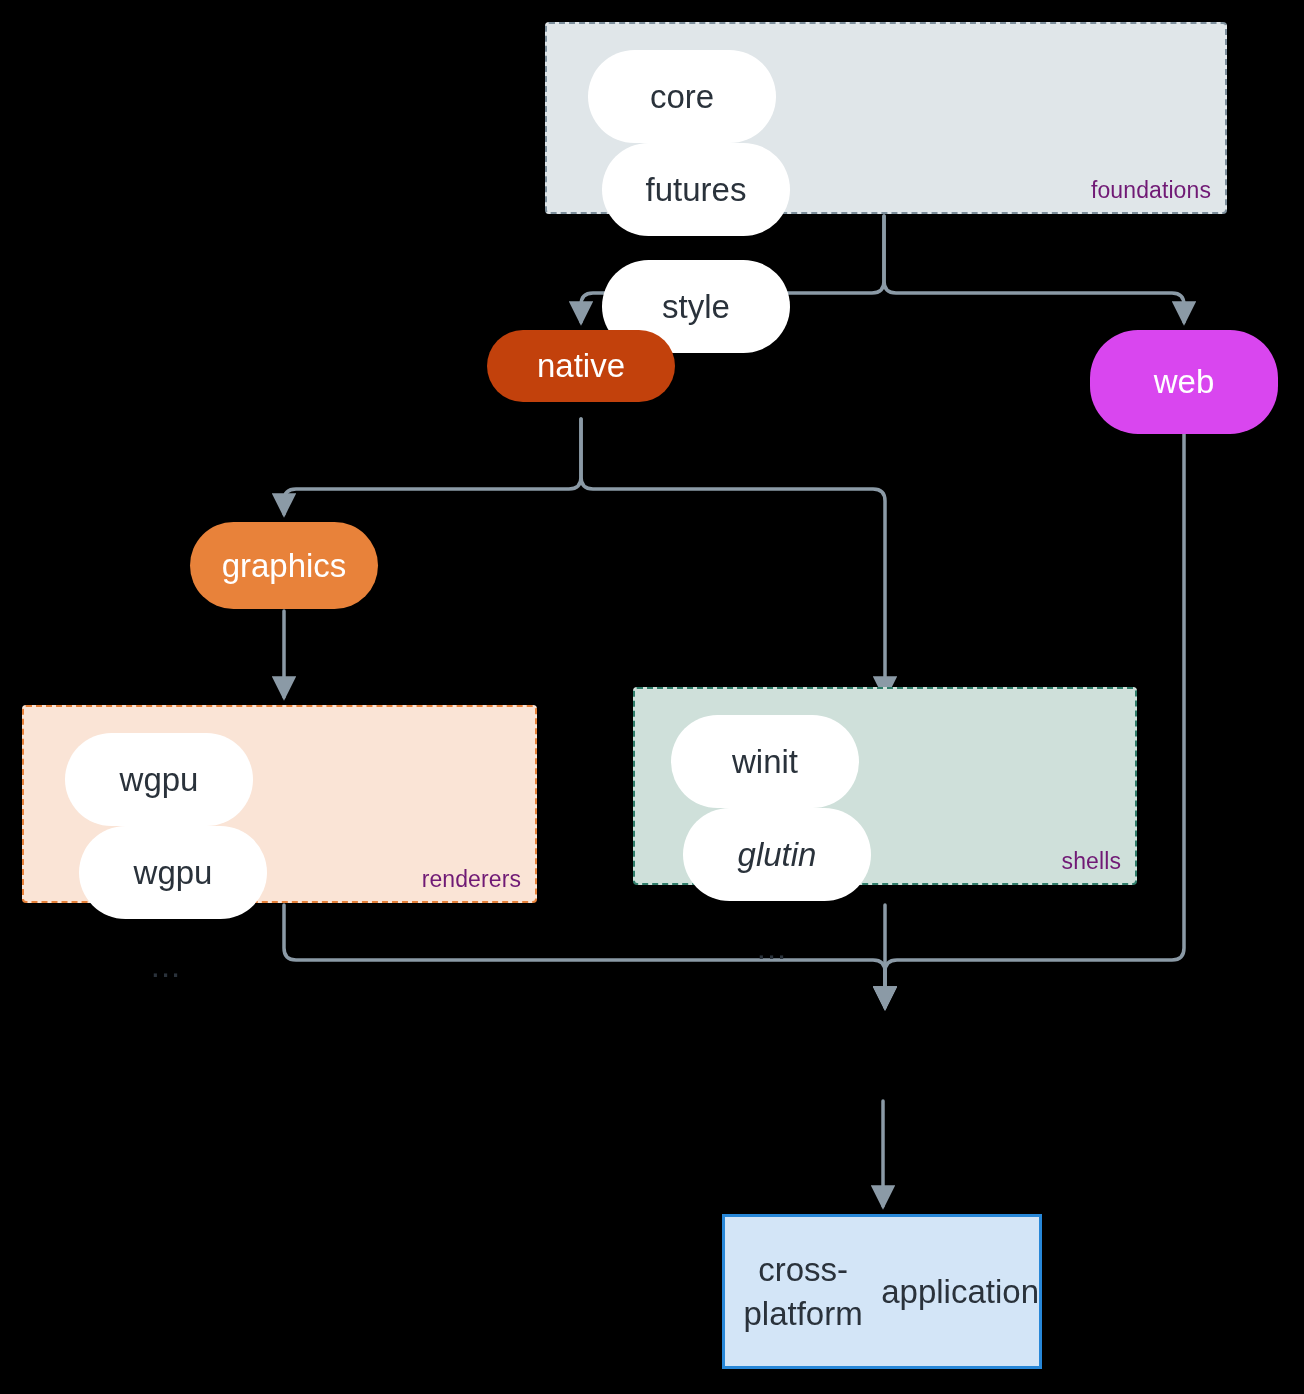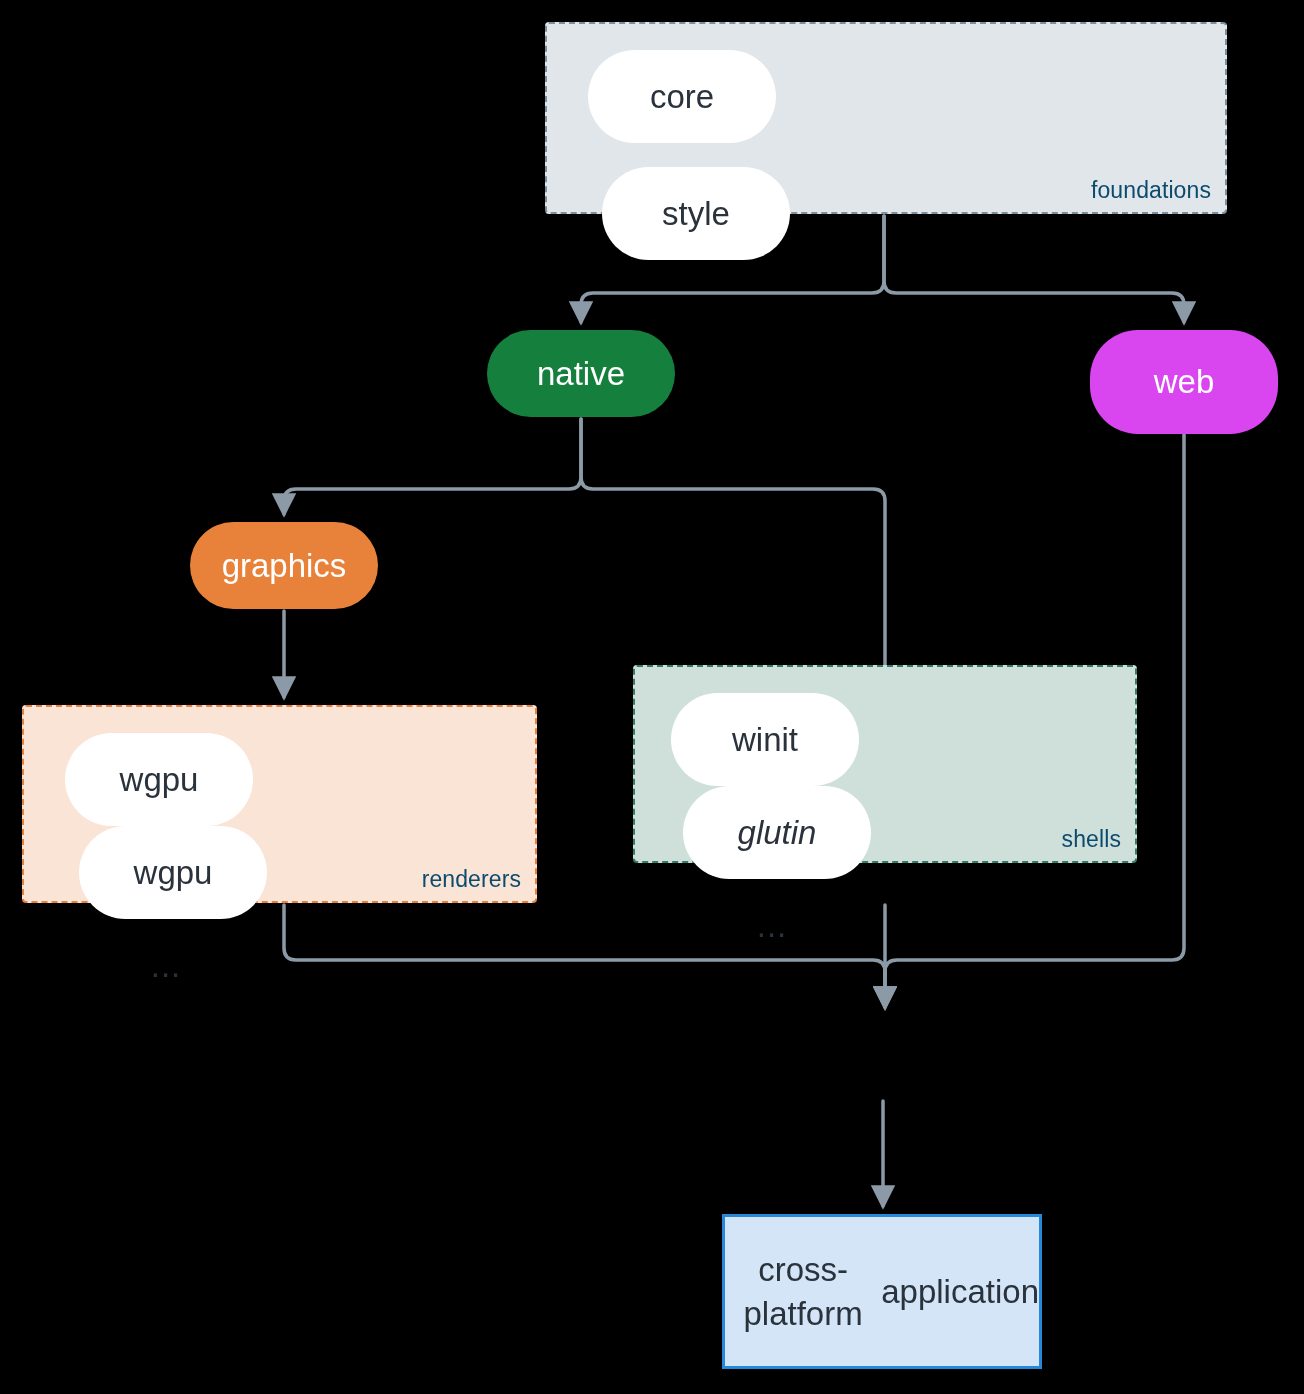--- a/index.html
+++ b/index.html
@@ -33,39 +33,39 @@
     position: absolute;
     display: flex;
     align-items: center;
     flex-direction: column;
   }
   .group-label {
     position: absolute;
     right: 14px;
     bottom: 8px;
     font-size: 23px;
-    color: #0c4a6e;
+    color: #701a75;
     white-space: nowrap;
     letter-spacing: 0.1px;
   }
 
   .group-foundations {
     left: 545px; top: 22px;
     width: 682px; height: 192px;
     background: #e0e6e9;
     border: 2px dashed #7d8f9c;
   }
   .group-renderers {
     left: 22px; top: 705px;
     width: 515px; height: 198px;
     background: #fae4d6;
     border: 2px dashed #e8823a;
   }
   .group-shells {
-    left: 633px; top: 665px;
+    left: 633px; top: 687px;
     width: 504px; height: 198px;
     background: #cfe0da;
     border: 2px dashed #2f7d6a;
   }
 
   
   .pill-white {
     background: #ffffff;
     border-radius: 48px;
     height: 93px;
@@ -94,22 +94,22 @@
     align-items: center;
     justify-content: center;
     font-size: 33px;
     color: #ffffff;
     white-space: nowrap;
     box-sizing: border-box;
     border-radius: 48px;
   }
   .node-native {
     left: 487px; top: 330px;
-    width: 188px; height: 87px;
-    background: #15803d;
+    width: 188px; height: 72px;
+    background: #c2410c;
   }
   .node-web {
     left: 1090px; top: 330px;
     width: 188px; height: 104px;
     background: #d946ef;
   }
   .node-graphics {
     left: 190px; top: 522px;
     width: 188px; height: 87px;
     background: #e8823a;
@@ -165,20 +165,21 @@
 
       <path d="M 1184 419 L 1184 948 Q 1184 960 1172 960 L 897 960 Q 885 960 885 972 L 885 1007" marker-end="url(#arrow)"></path>
 
       <path d="M 883 1101 L 883 1206" marker-end="url(#arrow)"></path>
     </g>
   </svg>
 
   <div class="group group-foundations">
     <div class="group-inner" style="left:27px; top:26px;">
       <div class="pill-white" style="width:188px;">core</div>
+      <div class="pill-white" style="width:188px; margin-left:28px;">futures</div>
       <div class="pill-white" style="width:188px; margin-left:28px;margin-top:24px;">style</div>
     </div>
     <div class="group-label">foundations</div>
   </div>
 
   <div class="group group-renderers">
     <div class="group-inner" style="left:27px; top:26px;">
       <div class="pill-white" style="width:188px;">wgpu</div>
       <div class="pill-white" style="width:188px; margin-left:28px;">wgpu</div>
       <div class="ellipsis">...</div>

